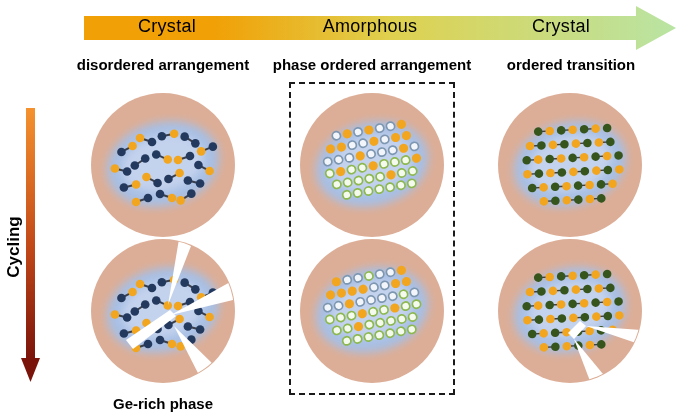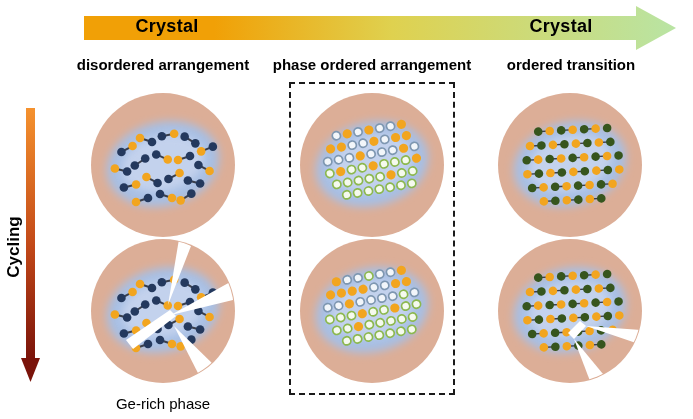--- a/index.html
+++ b/index.html
@@ -1,24 +1,24 @@
 <!DOCTYPE html>
 <html style="--arrow-start: #F1A006; --arrow-mid: #DFD14F; --arrow-end: #B9E4A4; --cycle-top: #F5922E; --cycle-mid: #C24818; --cycle-bottom: #7A130A; --particle-fill: #DCAE97; --matrix-fill: #A7BFE4; --matrix-core: #C9D6EF; --ge-atom: #24395E; --sn-atom: #36551D; --li-atom: #F2A51F; --hollow-blue-ring: #7E97B1; --hollow-green-ring: #8CB84F; --bond: #3A3F4C; --crack: #FFFFFF; --outline-dash: #1A1A1A; --text: #000000;"><head>
 <meta charset="utf-8">
 <style>
   html,body{margin:0;padding:0;background:#fff;}
   .stage{position:relative;width:693px;height:419px;background:#fff;overflow:hidden;
          font-family:"Liberation Sans",sans-serif;color:#000;}
   .abs{position:absolute;}
   .arrow-label{position:absolute;top:16px;transform:translateX(-50%);
-               font-weight:bold;font-size:18px;letter-spacing:.3px;white-space:nowrap;}
+               font-weight:normal;font-size:18px;letter-spacing:.3px;white-space:nowrap;}
   .col-header{position:absolute;top:56px;transform:translateX(-50%);
               font-weight:bold;font-size:15px;white-space:nowrap;}
   .bottom-label{position:absolute;top:395px;transform:translateX(-50%);
-                font-weight:normal;font-size:15px;white-space:nowrap;}
+                font-weight:bold;font-size:15px;white-space:nowrap;}
   .cycling-label{position:absolute;left:-23px;top:237px;width:74px;text-align:center;
                  font-weight:bold;font-size:17px;transform:rotate(-90deg);}
   .panel{position:absolute;width:160px;height:160px;}
   .dashed-box{position:absolute;left:289px;top:82px;width:166px;height:313px;
               border:2px dashed var(--outline-dash,#1a1a1a);box-sizing:border-box;}
 </style>
 </head>
 <body>
 
 <div class="stage">
@@ -40,20 +40,21 @@
         <feGaussianBlur stdDeviation="4.5"></feGaussianBlur>
       </filter>
     </defs>
   </svg>
 
   <svg class="abs" style="left:84px;top:5px" width="592" height="46">
     <rect x="0" y="11" width="556" height="24" fill="url(#hgrad)"></rect>
     <polygon points="552,1 592,23 552,45" fill="url(#hgrad)"></polygon>
   </svg>
   <span class="arrow-label" style="left:167px">Crystal</span>
+  <span class="arrow-label" style="left:370px">Amorphous</span>
   <span class="arrow-label" style="left:561px">Crystal</span>
 
   <span class="col-header" style="left:163px">disordered arrangement</span>
   <span class="col-header" style="left:372px">phase ordered arrangement</span>
   <span class="col-header" style="left:571px">ordered transition</span>
 
   <svg class="abs" style="left:21px;top:108px" width="20" height="276">
     <rect x="5" y="0" width="9" height="252" fill="url(#vgrad)"></rect>
     <polygon points="0,250 19,250 9.5,274" style="fill:var(--cycle-bottom)"></polygon>
   </svg>

